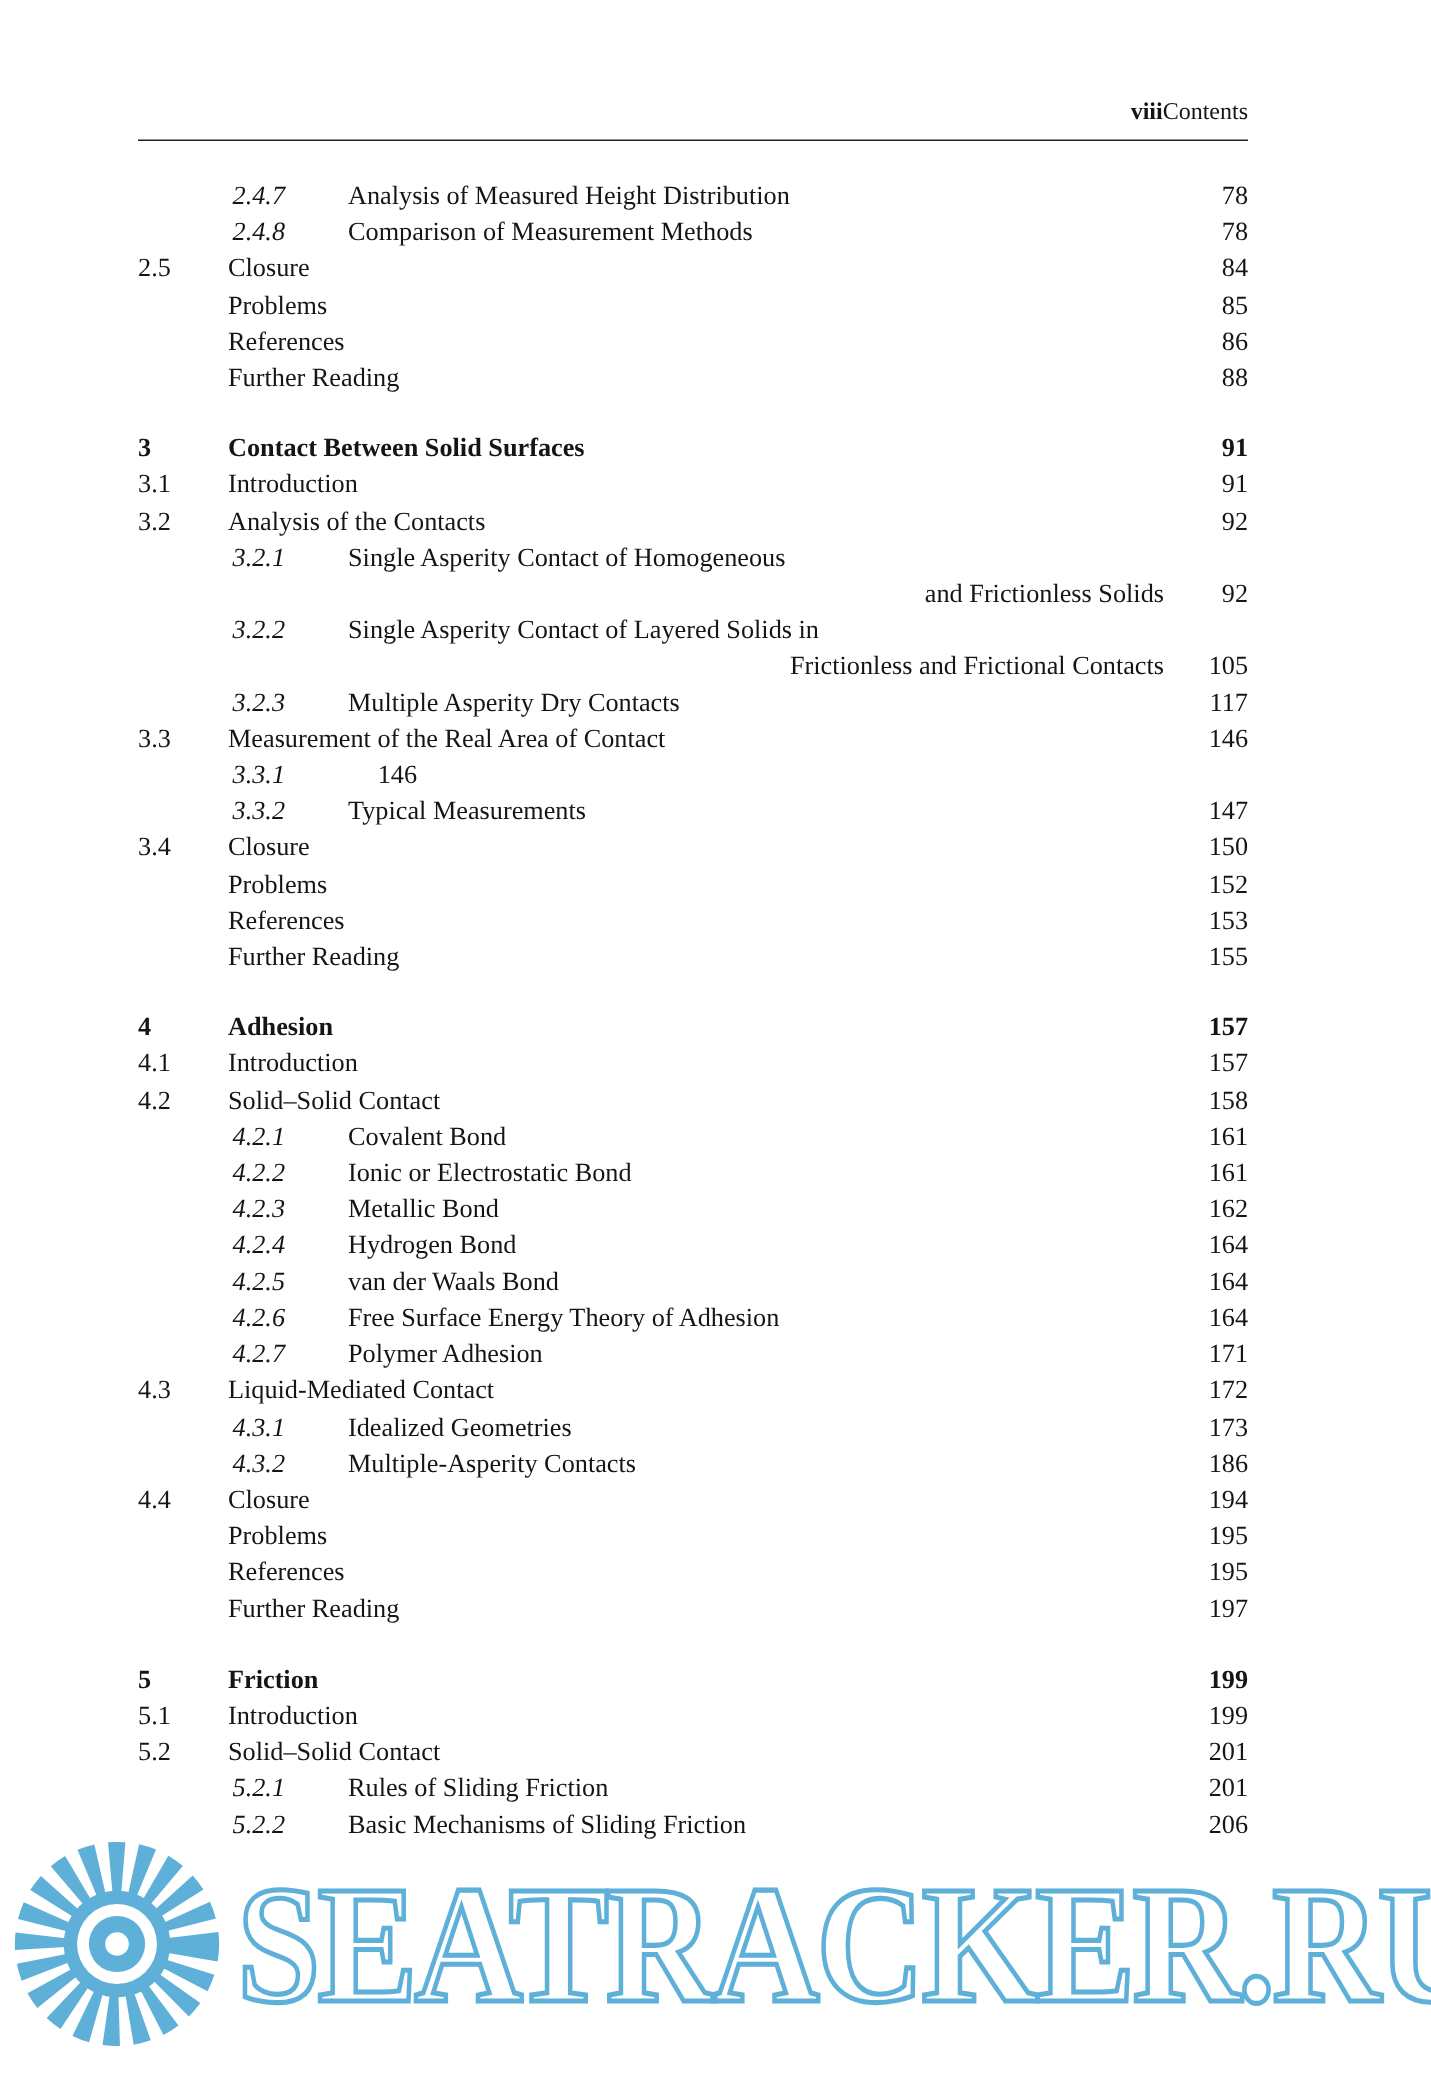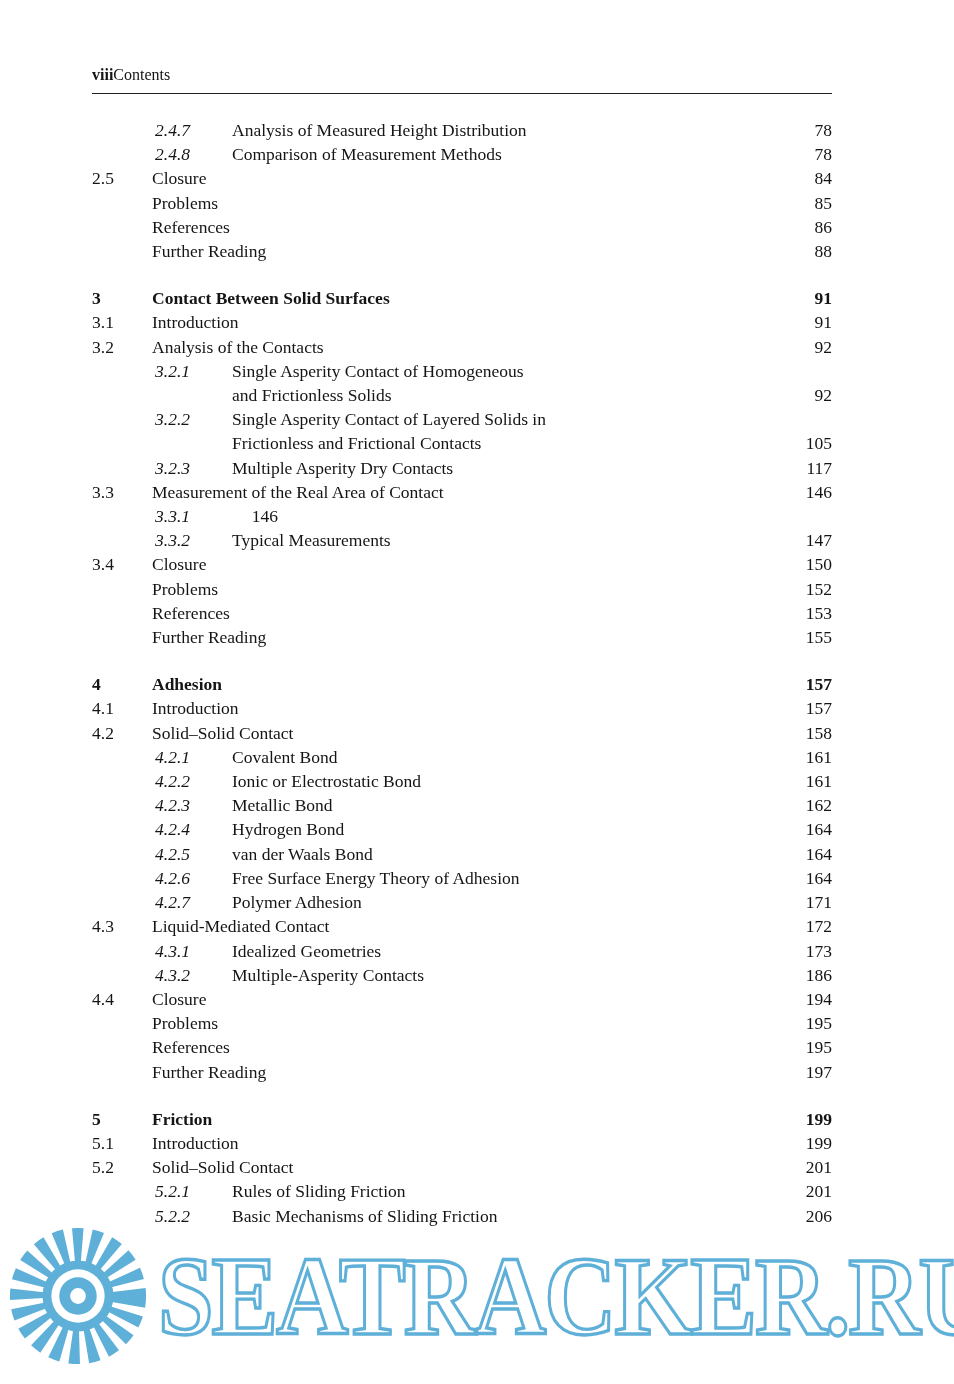--- a/index.html
+++ b/index.html
@@ -10,21 +10,21 @@
     color:#151515;
     position:relative;
     overflow:hidden;
   }
   .page{
     padding:66px 122px 0 92px;
   }
   
   .header{
     display:flex;
-    justify-content:flex-start;
+    justify-content:flex-end;
     align-items:baseline;
     font-size:16px;
     padding-bottom:9px;
     border-bottom:1.5px solid #222;
   }
   .header .folio{font-weight:bold;}
   
   .toc{margin-top:24px;}
   .toc-row{
     display:flex;
@@ -46,21 +46,21 @@
     text-align:right;
     align-self:flex-end;
     font-style:normal;
     font-weight:normal;
   }
   .toc-row.lvl1{font-weight:bold;margin-top:23px;}
   .toc-row.lvl1 .col-page{font-weight:bold;}
   .toc-row.lvl3{padding-left:63px;}
   .toc-row.lvl3 .col-num{width:77px;font-style:italic;}
   .toc-row.lvl3 .col-title{}
-  .title-line2{display:block;}
+  .title-line2{display:block;text-align:right;}
   
   .watermark{
     position:absolute;
     left:0;bottom:14px;
     width:806px;
     display:flex;
     align-items:center;
     pointer-events:none;
     text-align:center;
   }

